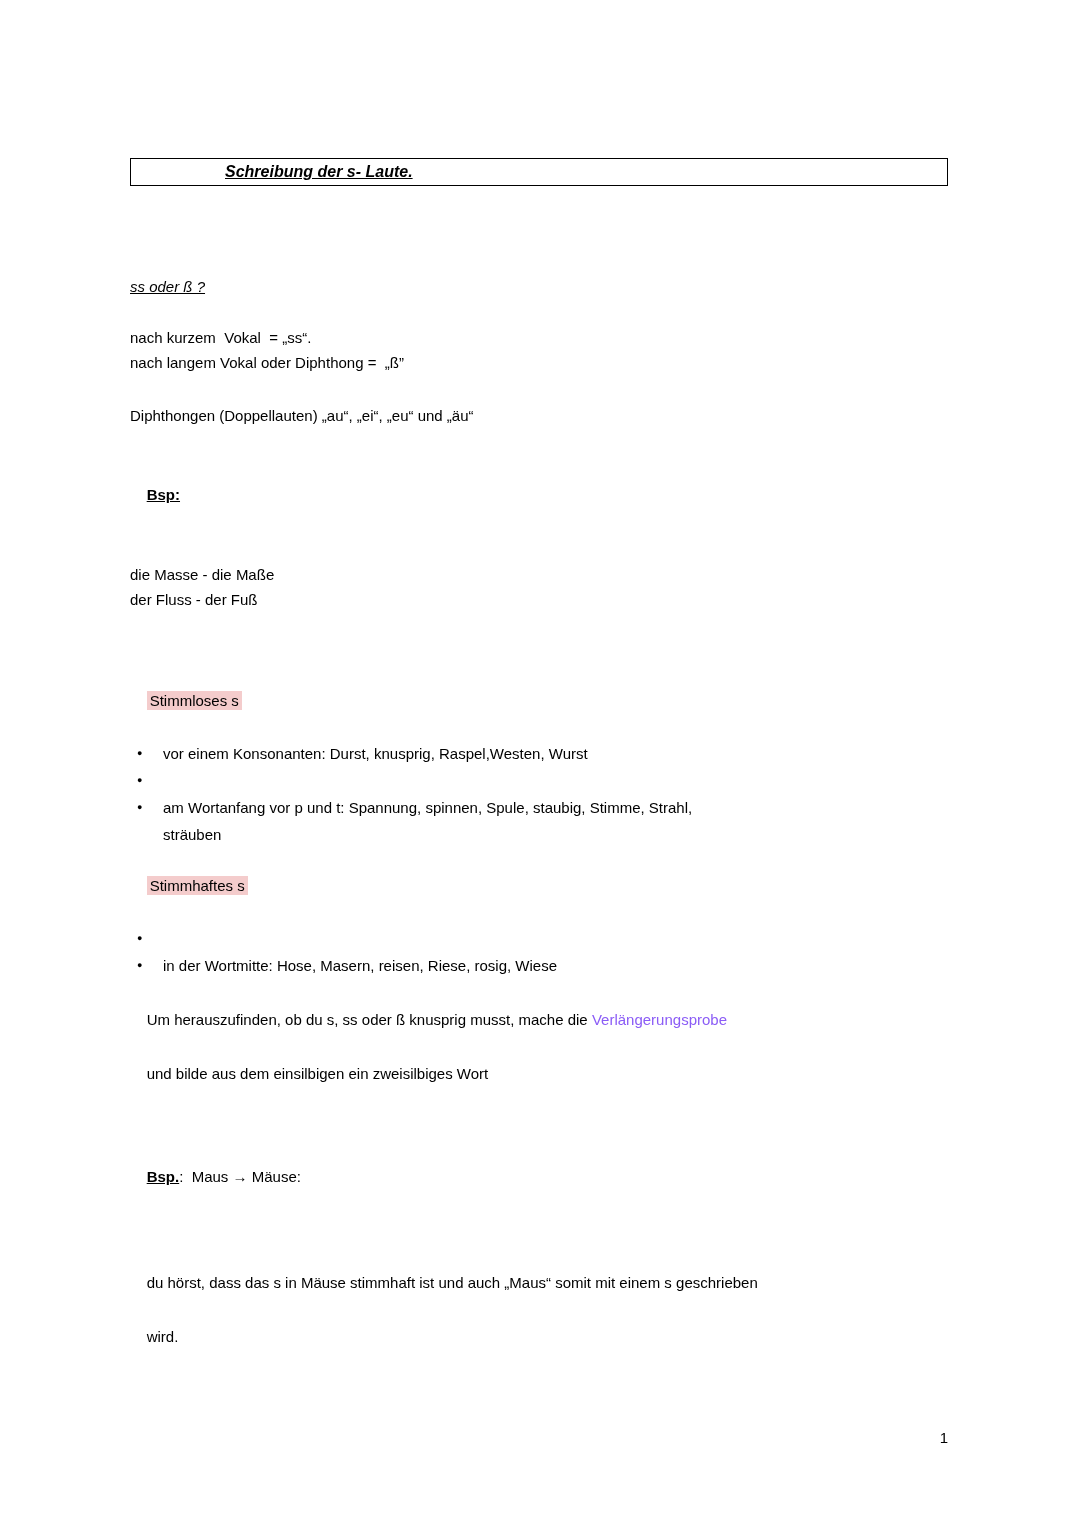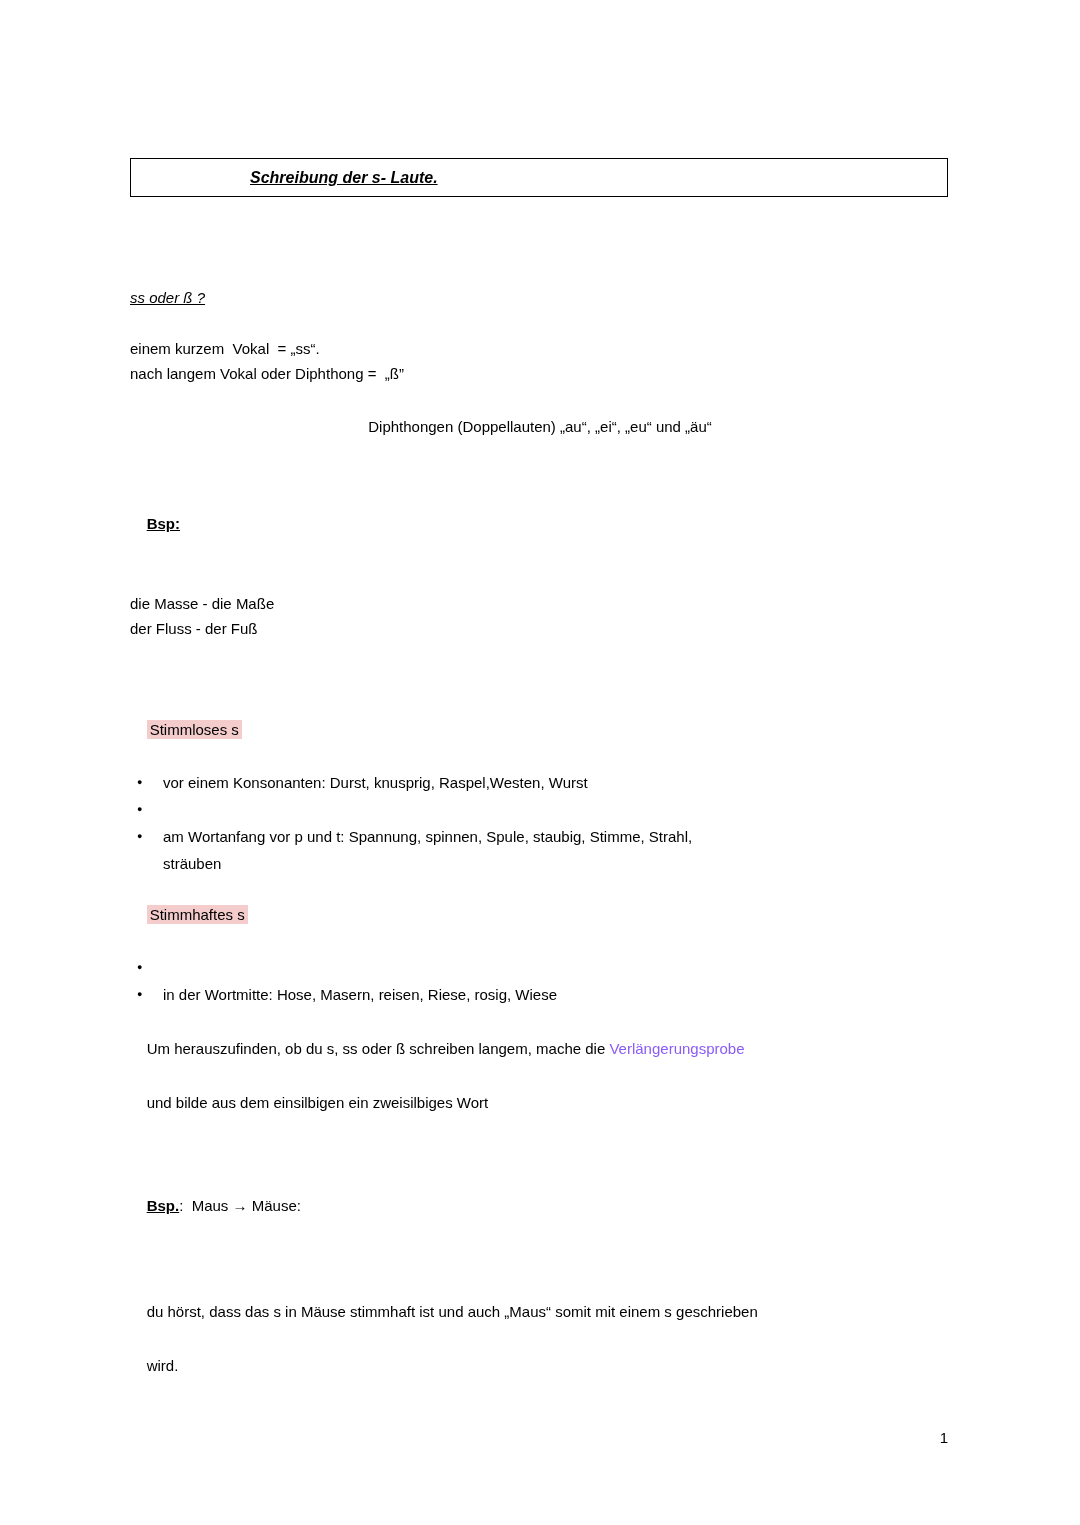--- a/index.html
+++ b/index.html
@@ -11,42 +11,42 @@
     margin: 0 auto;
     background: #ffffff;
     color: #000000;
     font-family: "Liberation Sans", "DejaVu Sans", sans-serif;
     font-size: 15px;
     padding: 158px 130px 0 130px;
     overflow: hidden;
   }
   .title-box {
     width: 818px;
-    height: 39px;
+    height: 28px;
     border: 1.5px solid #000000;
     display: flex;
     align-items: center;
-    padding-left: 119px;
+    padding-left: 94px;
     margin-bottom: 88px;
   }
   .title-text {
     font-size: 16px;
     font-weight: bold;
     font-style: italic;
     text-decoration: underline;
     white-space: pre-wrap;
   }
   .line, .line26, .li-text, .para, .heading { white-space: pre-wrap; }
   .line { line-height: 25px; }
   .heading { line-height: 25px; }
   .h-italic { font-style: italic; text-decoration: underline; }
   .u { text-decoration: underline; font-weight: bold; }
   .mb-26 { margin-bottom: 26px; }
   .mb-28 { margin-bottom: 28px; }
-  .mb-29 { margin-bottom: 47px; text-align: center; }
+  .mb-29 { margin-bottom: 29px; }
   .mb-30 { margin-bottom: 30px; }
   .mb-51 { margin-bottom: 51px; }
   .mb-25 { margin-bottom: 25px; }
   .mb-24 { margin-bottom: 24px; }
   .mb-2  { margin-bottom: 2px; }
   .hl-pink { background: #f4cccc; padding: 1px 3px; }
   .red { color: #8b5cf6; }
   ul.bullets { list-style: none; margin: 0; padding: 0; }
   ul.bullets li { display: flex; line-height: 27px; }
   .dot {
@@ -68,21 +68,21 @@
 
 <div class="page">
 
   <div class="title-box">
     <span class="title-text">Schreibung der s- Laute.</span>
   </div>
 
   <div class="heading h-italic mb-26">ss oder ß ?</div>
 
   <div class="mb-28">
-    <div class="line">einem kurzem  Vokal  = „ss“.</div>
+    <div class="line">nach kurzem  Vokal  = „ss“.</div>
     <div class="line">nach langem Vokal oder Diphthong =  „ß”</div>
   </div>
 
   <div class="line mb-29">Diphthongen (Doppellauten) „au“, „ei“, „eu“ und „äu“</div>
 
   <div class="line mb-30">
     <span class="u">Bsp:</span>
   </div>
 
   <div class="mb-51">
@@ -114,21 +114,21 @@
     <li>
       <span class="dot">●</span>
     </li>
     <li>
       <span class="dot">●</span>
       <span class="li-text">in der Wortmitte: Hose, Masern, reisen, Riese, rosig, Wiese</span>
     </li>
   </ul>
 
   <div class="para mb-25">
-    <span>Um herauszufinden, ob du s, ss oder ß schreiben langem, mache die </span><span class="red">Verlängerungsprobe</span><br>
+    <span>Um herauszufinden, ob du s, ss oder ß knusprig musst, mache die </span><span class="red">Verlängerungsprobe</span><br>
     <span>und bilde aus dem einsilbigen ein zweisilbiges Wort</span>
   </div>
 
   <div class="line mb-28">
     <span class="u">Bsp.</span><span>:  Maus → Mäuse:</span>
   </div>
 
   <div class="para mb-51">
     <span>du hörst, dass das s in Mäuse stimmhaft ist und auch „Maus“ somit mit einem s geschrieben</span><br>
     <span>wird.</span>

